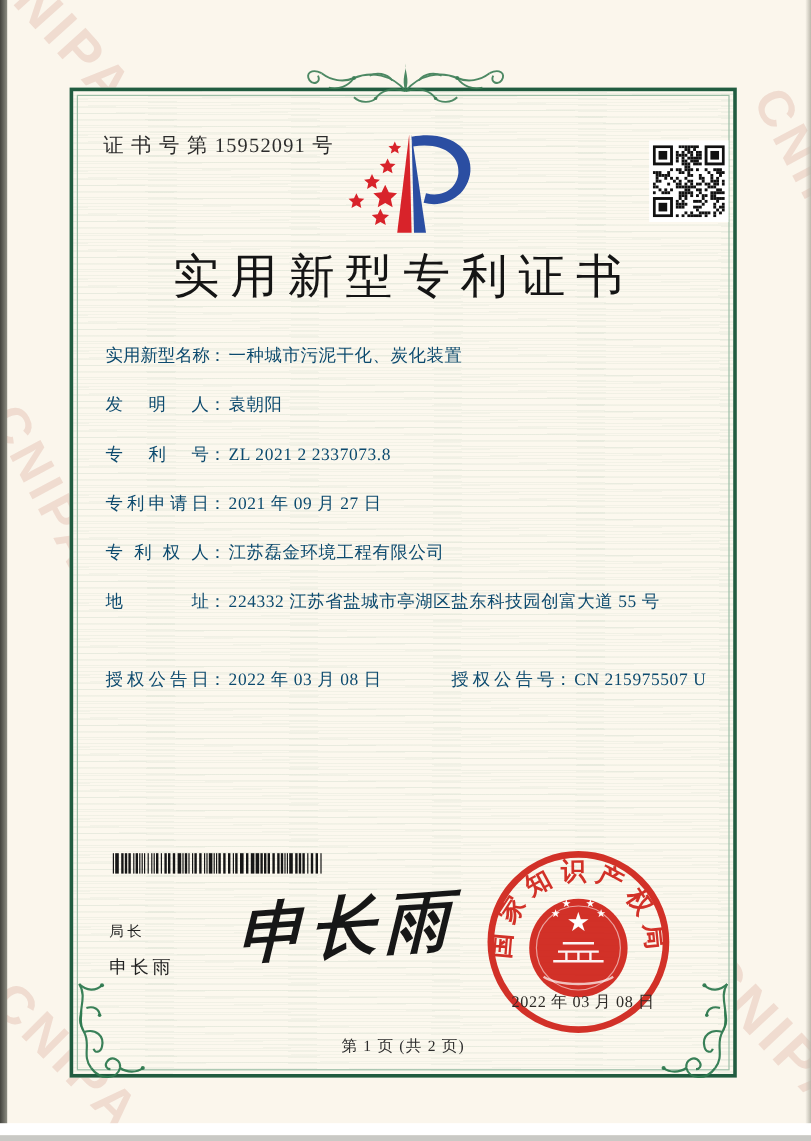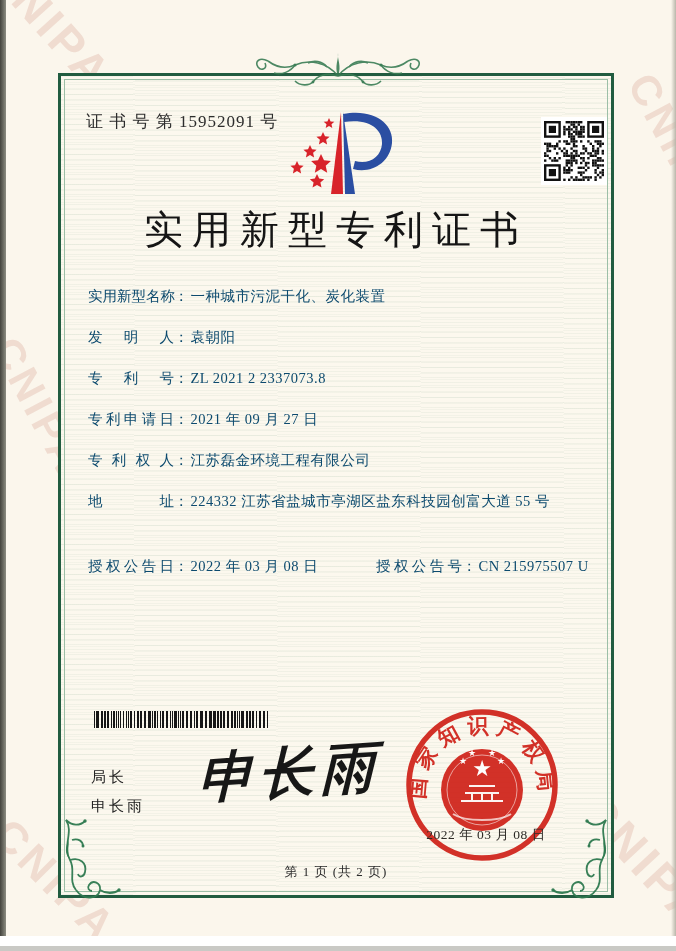--- a/index.html
+++ b/index.html
@@ -52,21 +52,21 @@
   .field-value{letter-spacing:0.5px;}
   .field-second{position:absolute;left:264px;top:0;margin-left:24px;}
 
   .body-text{position:absolute;left:86px;top:556px;width:506px;font-size:13.8px;
     color:#2a2a2a;line-height:26px;text-align:justify;}
   .body-text p{margin:0;text-indent:2em;letter-spacing:0.6px;}
 
   .barcode{position:absolute;left:94px;top:711px;width:180px;height:17px;}
   .barcode i{position:absolute;top:0;bottom:0;background:#161616;}
 
-  .sig-title{position:absolute;left:91px;top:768px;font-size:15px;color:#222;letter-spacing:3px;}
+  .sig-title{position:absolute;left:91px;top:768px;font-size:12px;color:#222;letter-spacing:3px;}
   .sig-name{position:absolute;left:91px;top:797px;font-size:15px;color:#222;letter-spacing:3px;}
   .sig-hand{position:absolute;left:198px;top:736px;width:190px;font-size:55px;color:#171717;
     font-weight:700;font-style:italic;letter-spacing:6px;transform:rotate(-4deg) skewX(-4deg);
     white-space:nowrap;}
 
   .seal{position:absolute;left:401px;top:704px;width:162px;height:162px;opacity:0.94;}
   .seal-date{position:absolute;left:408px;top:826px;width:156px;text-align:center;
     font-size:13.5px;color:#2e2b27;letter-spacing:0.5px;z-index:4;white-space:nowrap;}
 
   .page-info{position:absolute;left:58px;top:863px;width:556px;text-align:center;

